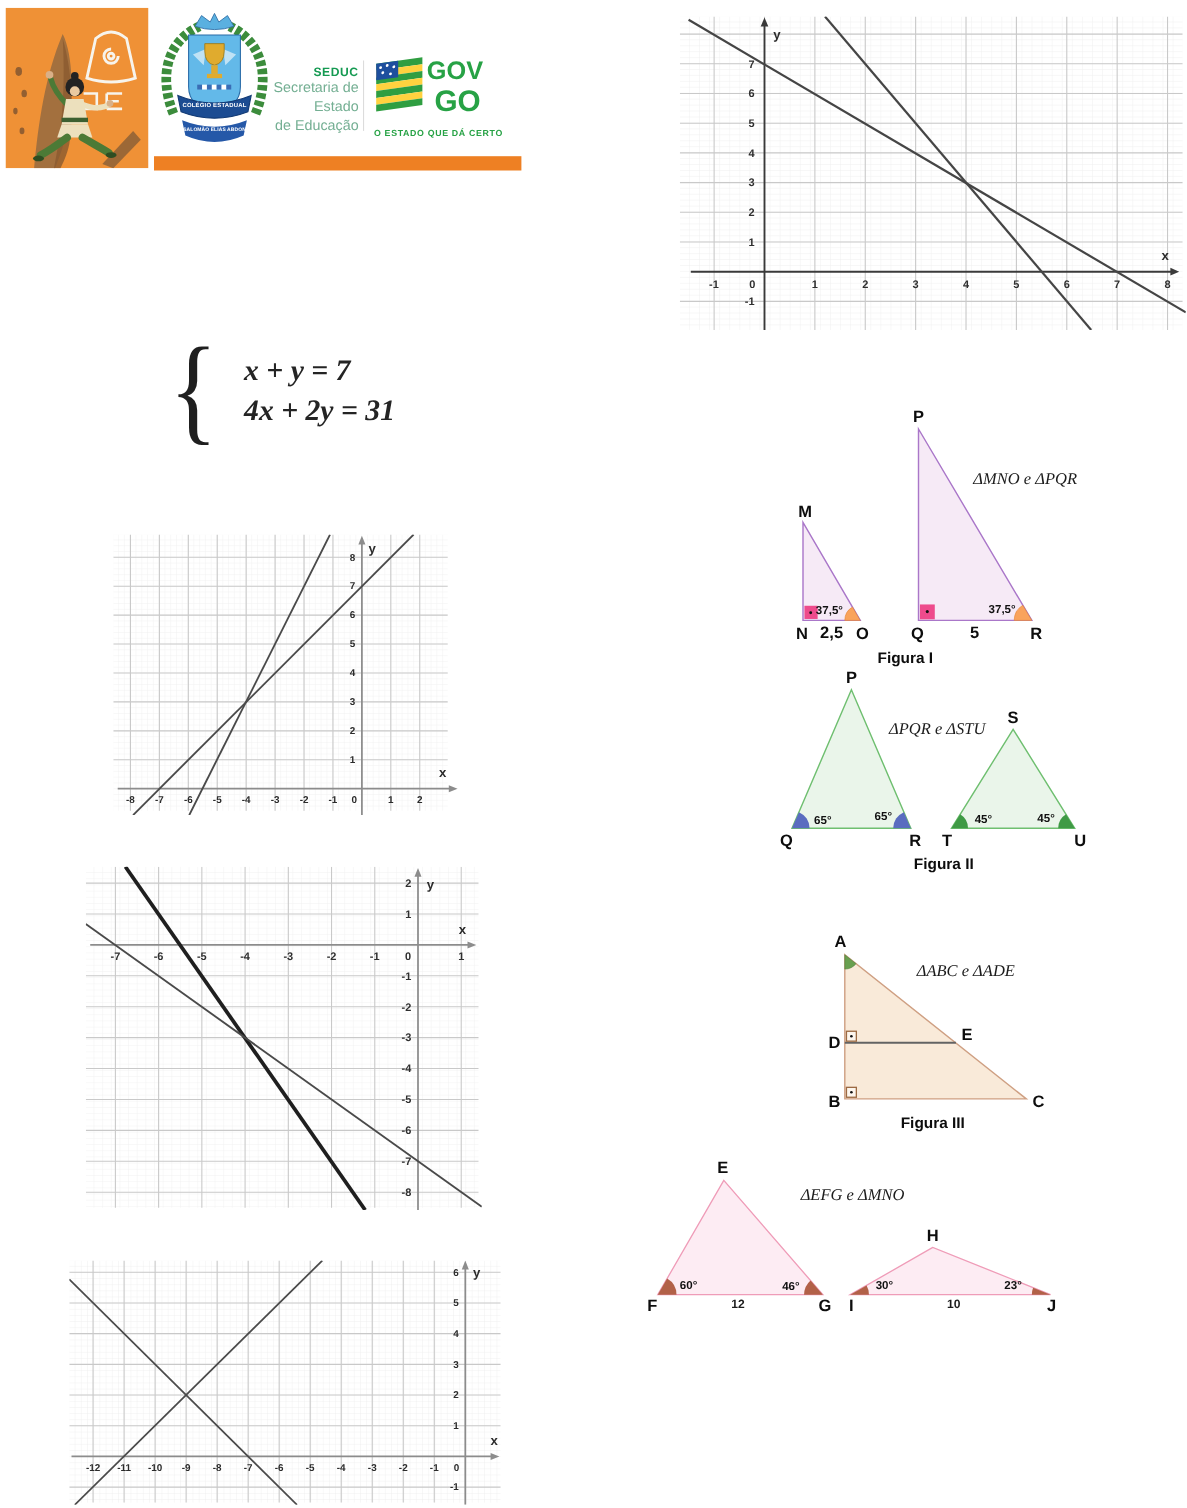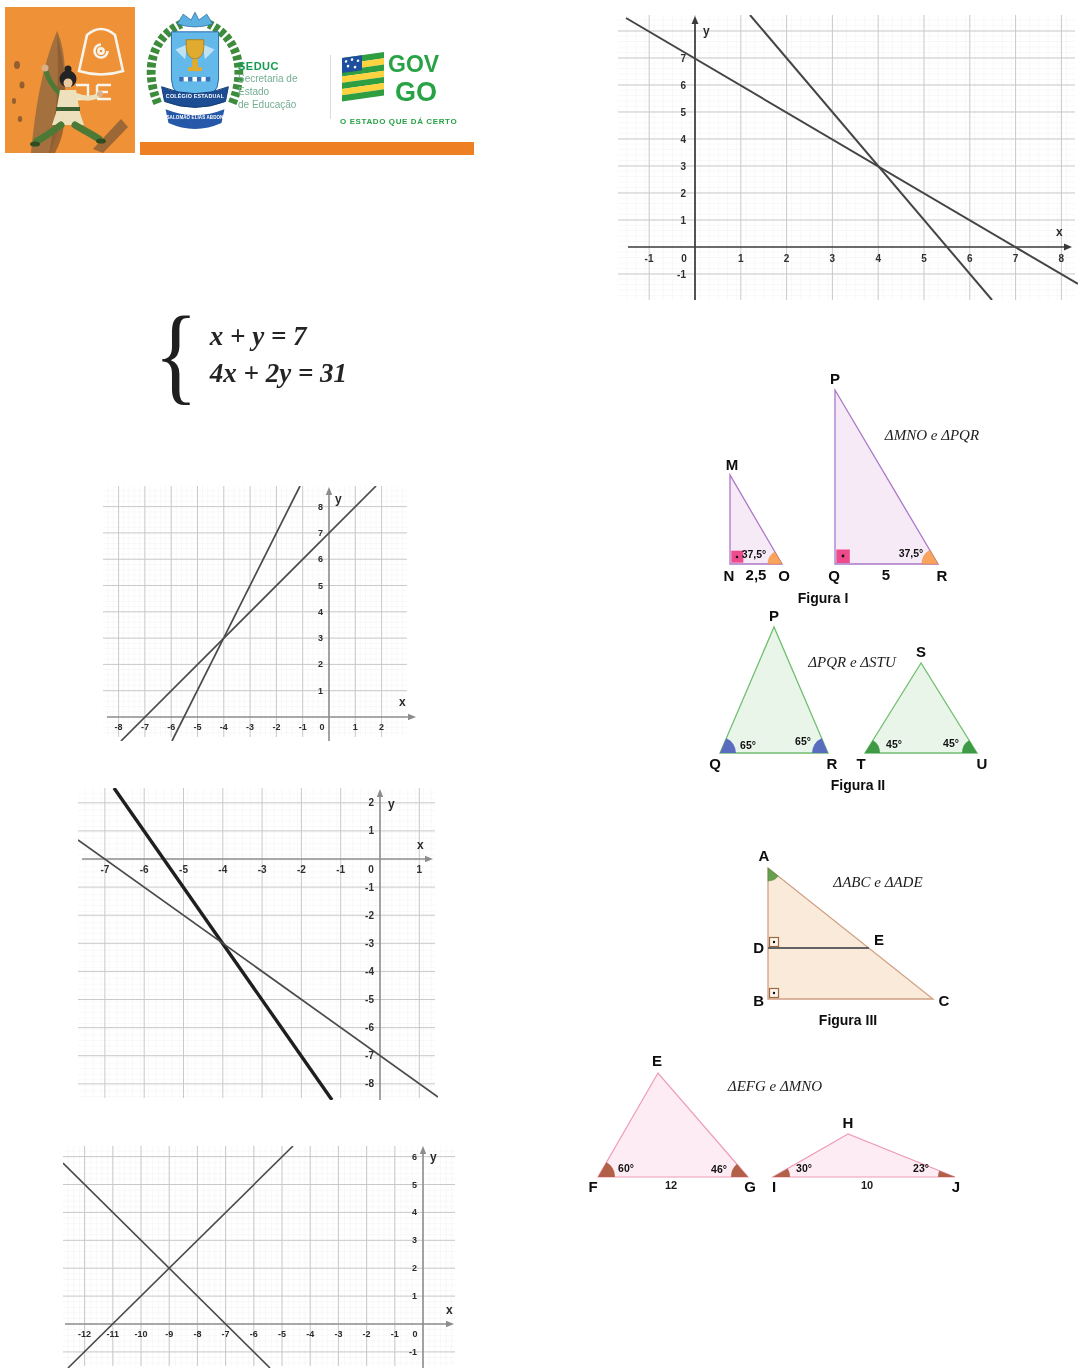--- a/index.html
+++ b/index.html
@@ -2,31 +2,31 @@
 <html><head>
 <meta charset="utf-8">
 <style>
   html,body{margin:0;padding:0;background:#fff;}
   .page{position:relative;width:1079px;height:1371px;background:#fff;overflow:hidden;
         font-family:"Liberation Sans",sans-serif;}
   .abs{position:absolute;}
   
   .orange-bar{background:#ee8023;}
   .school-header{background:#ffffff;}
-  .seduc-block{}
+  .seduc-block{text-align:right;}
   .seduc-name{font-weight:700;font-size:11px;color:#159a52;letter-spacing:.5px;}
-  .seduc-sub{font-size:10px;color:#74af93;line-height:1.3;}
+  .seduc-sub{font-size:13px;color:#74af93;line-height:1.3;}
   .divider{width:1px;background:#dcdcdc;}
   
   .eqwrap{display:flex;align-items:center;}
   .brace{font-family:"Liberation Serif",serif;font-size:108px;font-weight:400;
          line-height:.8;color:#1f1f1f;transform:scaleX(.85);}
   .eqlines{margin-left:4px;font-family:"Liberation Serif",serif;font-style:italic;
            font-weight:700;font-size:27px;color:#242424;}
-  .eqlines div{line-height:1;margin:10px 4px;}
+  .eqlines div{line-height:1;margin:10px 16px;}
   
   .tk1{font:700 10px "Liberation Sans",sans-serif;fill:#2f2f2f;}
   .tk2{font:700 9px "Liberation Sans",sans-serif;fill:#2b2b2b;}
   .axl{font:700 12px "Liberation Sans",sans-serif;fill:#2b2b2b;}
   .vtx{font:700 15px "Liberation Sans",sans-serif;fill:#0d0d0d;}
   .ang{font:700 10.5px "Liberation Sans",sans-serif;fill:#111;}
   .side{font:700 11px "Liberation Sans",sans-serif;fill:#1c1c1c;}
   .pair{font:italic 500 15px "Liberation Serif",serif;fill:#1c1c1c;}
   .cap{font:700 14px "Liberation Sans",sans-serif;fill:#0d0d0d;}
   .crest-t{font:700 5.5px "Liberation Sans",sans-serif;fill:#fff;letter-spacing:.2px;}

